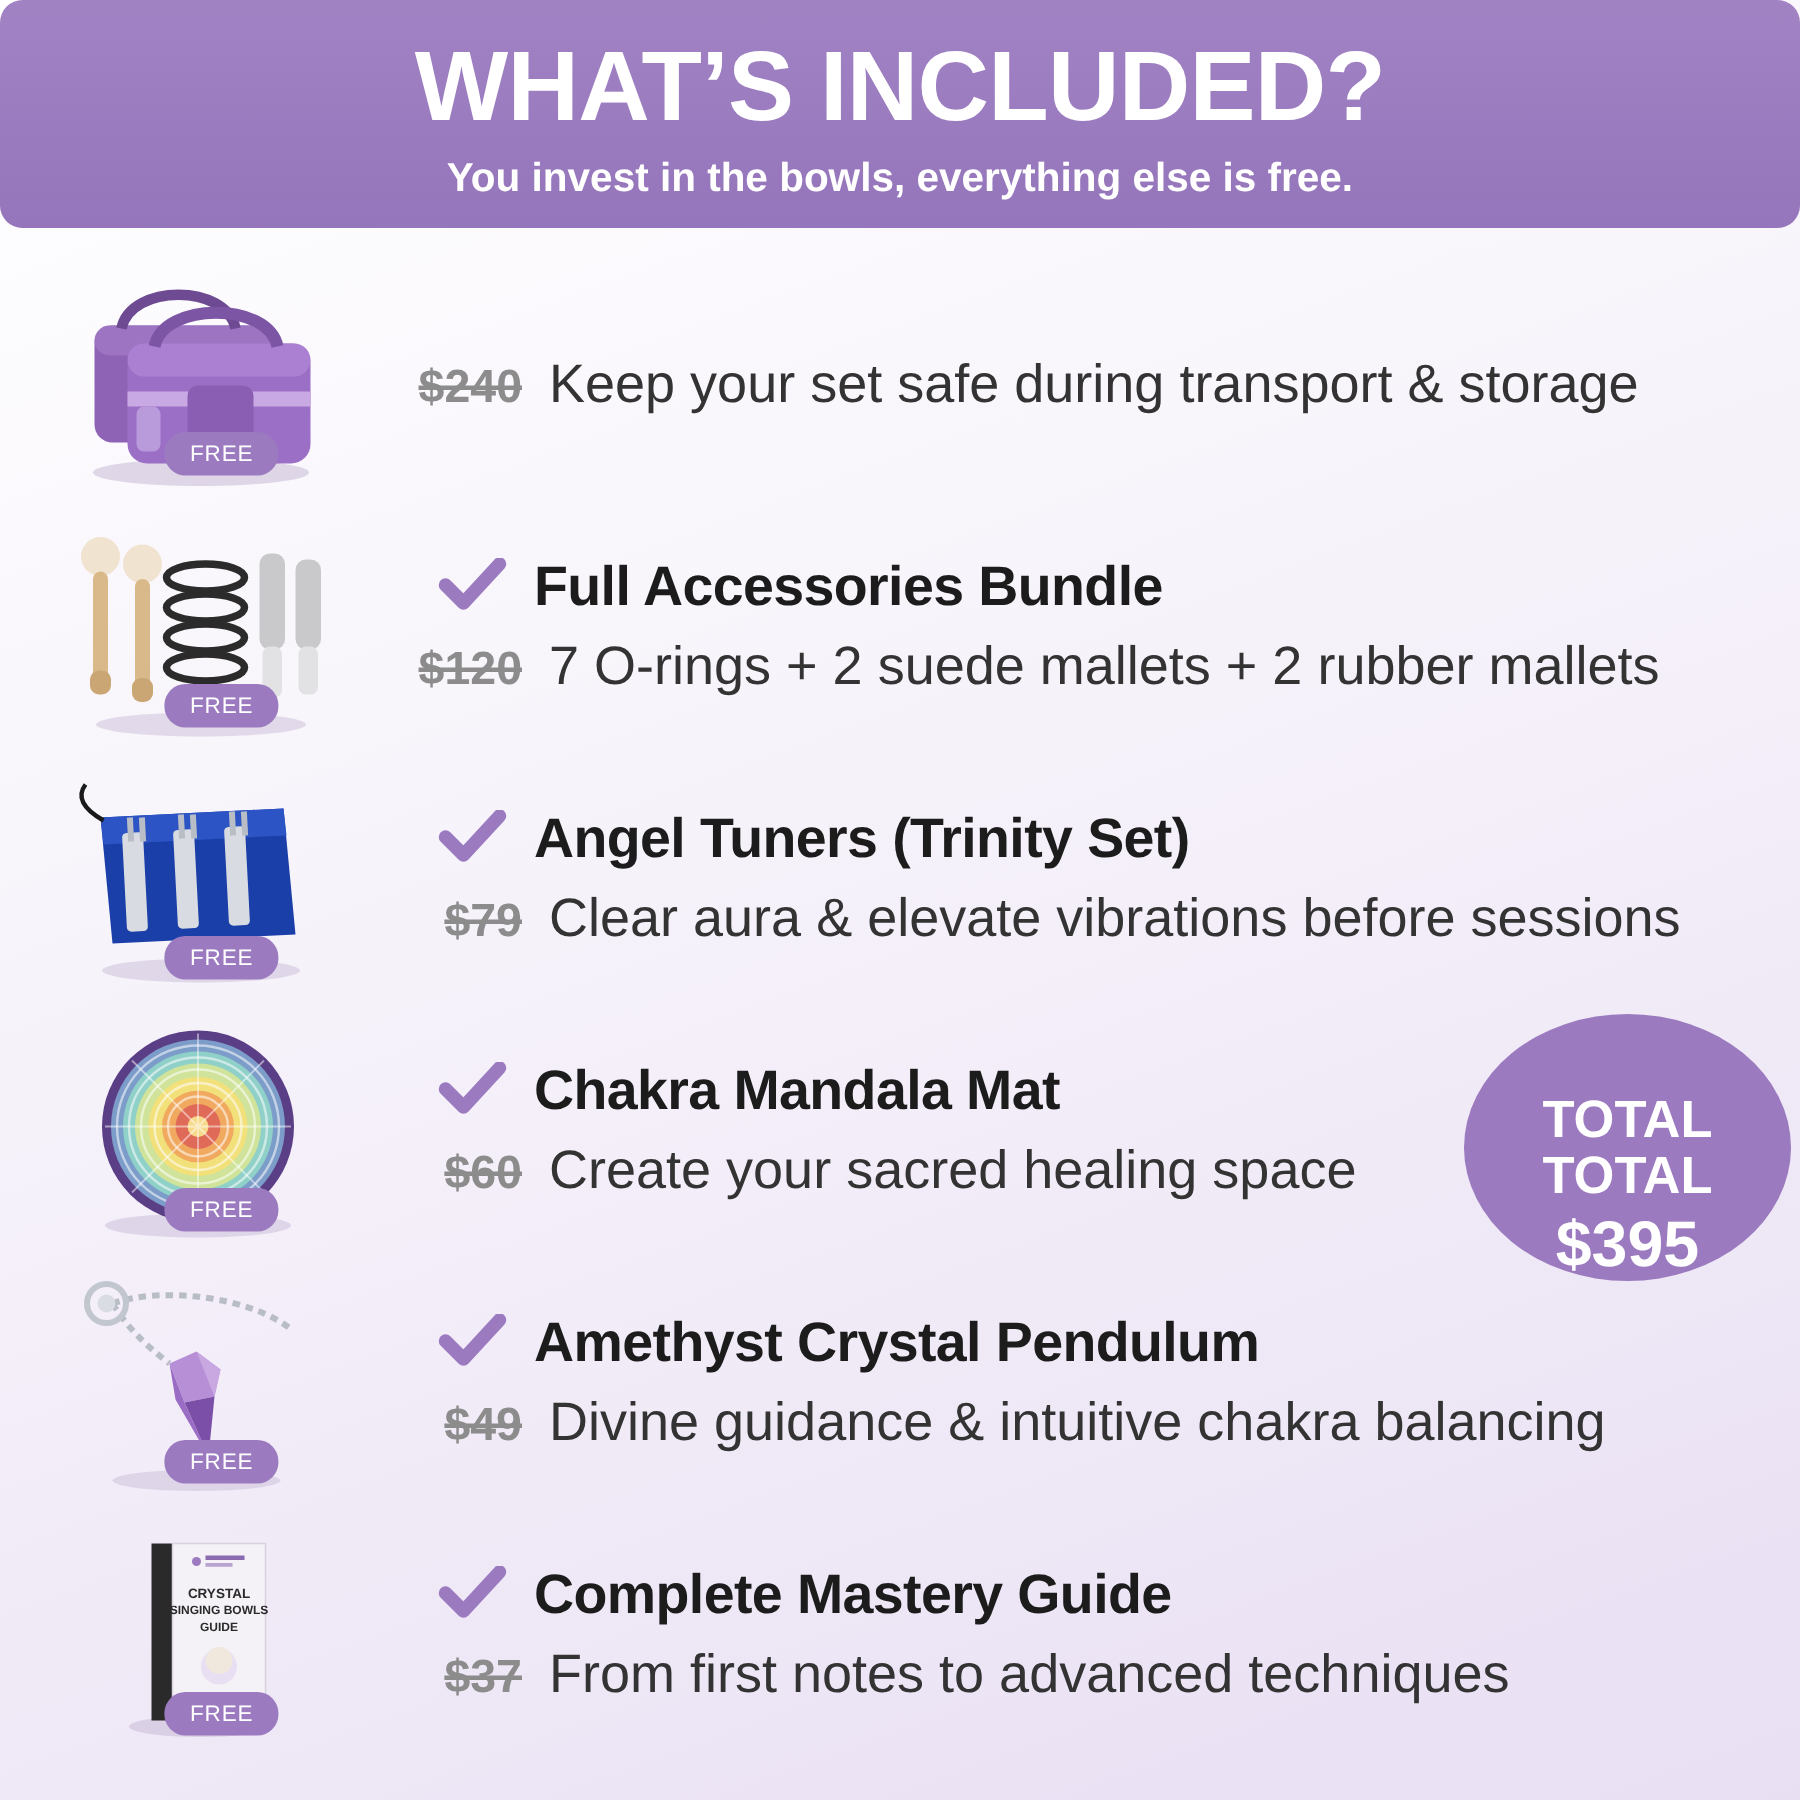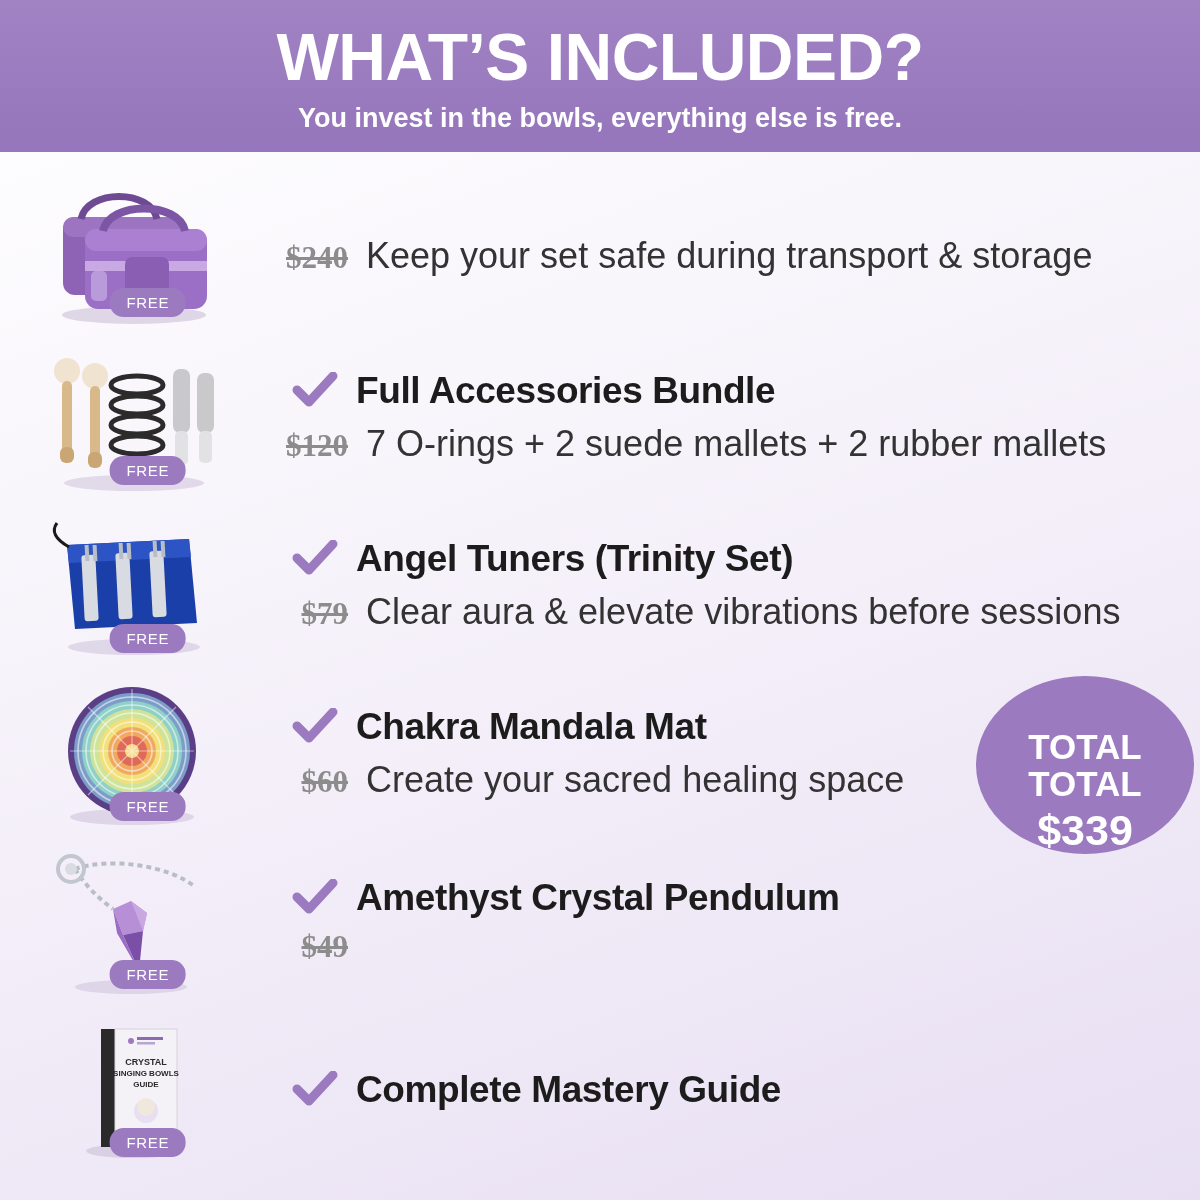--- a/index.html
+++ b/index.html
@@ -20,20 +20,21 @@
     height: 152px;
     background: #9c7bc0;
     background: linear-gradient(180deg, #a183c4 0%, #9575bb 100%);
     display: flex;
     flex-direction: column;
     align-items: center;
     justify-content: center;
     color: #ffffff;
     box-sizing: border-box;
     padding-top: 6px;
+    border-radius: 15px;
   }
   .header-title {
     font-size: 66px;
     font-weight: bold;
     letter-spacing: -0.5px;
     line-height: 1.0;
     margin: 0 0 14px 0;
     text-align: center;
   }
   .header-sub {
@@ -111,21 +112,20 @@
     gap: 18px;
     margin-top: 12px;
   }
   .price {
     font-size: 31px;
     font-weight: bold;
     color: #8c8c8c;
     text-decoration: line-through;
     min-width: 86px;
     text-align: right;
-    font-family: Liberation Serif, serif;
   }
   .desc {
     font-size: 36px;
     color: #333333;
     line-height: 1.15;
   }
 
   
   .total-bubble {
     position: absolute;
@@ -343,20 +343,21 @@
       <div class="title-line">
         <span class="check">
           <svg viewBox="0 0 46 38" width="46" height="38">
               <path d="M5 18 L17 30 L41 4" fill="none" stroke="#9b7ac0" stroke-width="9" stroke-linecap="round" stroke-linejoin="round"></path>
             </svg>
         </span>
         <span class="row-title">Amethyst Crystal Pendulum</span>
       </div>
       <div class="desc-line">
         <span class="price">$49</span>
+        <span class="desc">Divine guidance &amp; intuitive chakra balancing</span>
       </div>
     </div>
   </div>
 
   <div class="row">
     <div class="thumb-wrap">
       <div class="thumb">
         <svg viewBox="0 0 185 150" width="185" height="150">
           <ellipse cx="95" cy="136" rx="48" ry="7" fill="#7a5f9b" opacity="0.18"></ellipse>
           <rect x="62" y="14" width="14" height="118" fill="#2a2a2a"></rect>
@@ -379,22 +380,26 @@
     </div>
     <div class="row-body">
       <div class="title-line">
         <span class="check">
           <svg viewBox="0 0 46 38" width="46" height="38">
               <path d="M5 18 L17 30 L41 4" fill="none" stroke="#9b7ac0" stroke-width="9" stroke-linecap="round" stroke-linejoin="round"></path>
             </svg>
         </span>
         <span class="row-title">Complete Mastery Guide</span>
       </div>
+      <div class="desc-line">
+        <span class="price">$37</span>
+        <span class="desc">From first notes to advanced techniques</span>
+      </div>
     </div>
   </div>
 
 </div>
 
 <div class="total-bubble">
   <div class="tv-label">TOTAL</div>
   <div class="tv-label">TOTAL</div>
-  <div class="tv-amount">$339</div>
+  <div class="tv-amount">$395</div>
 </div>
 
 </body></html>

